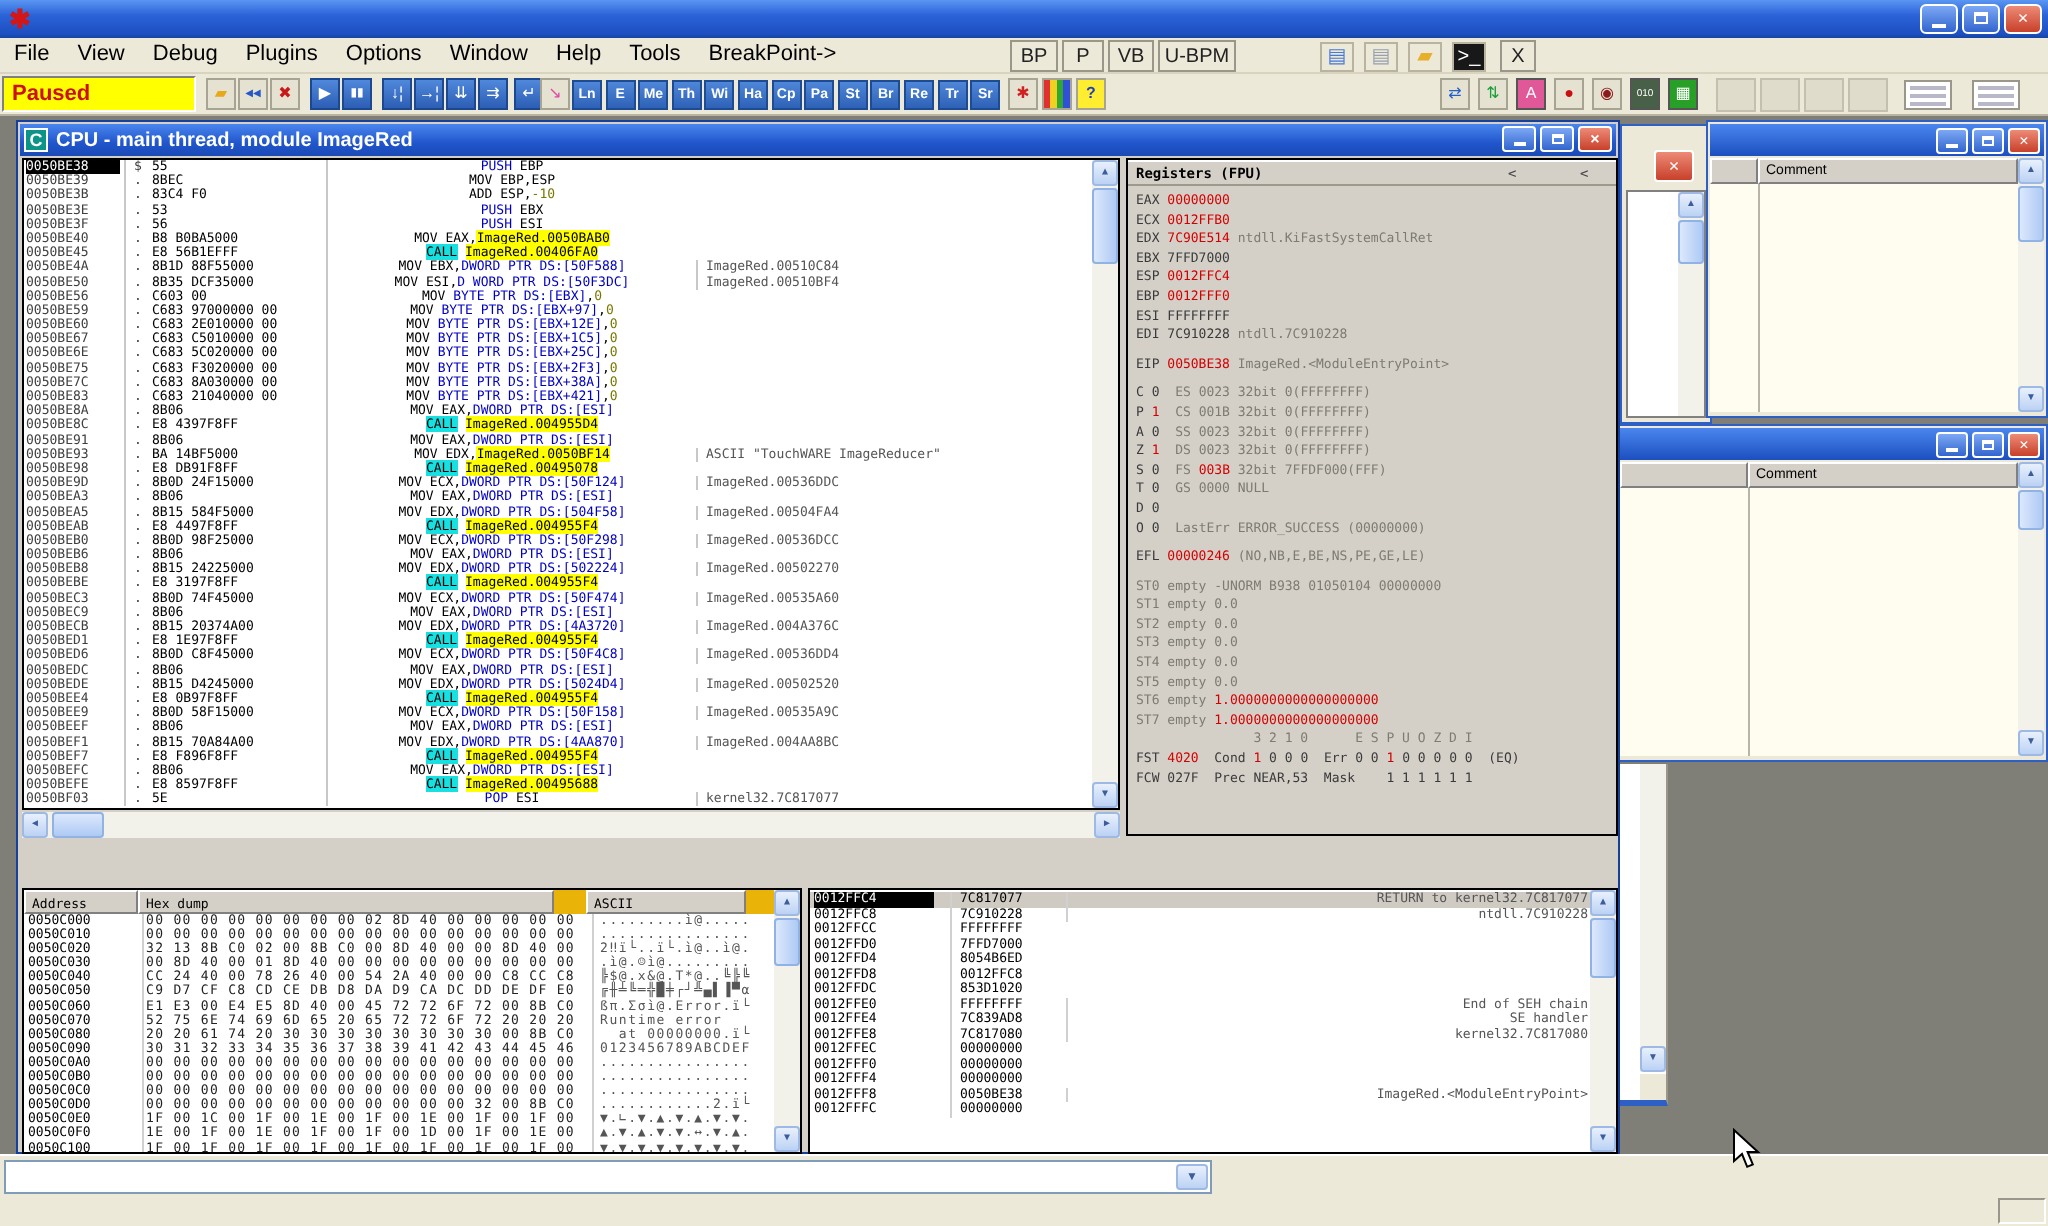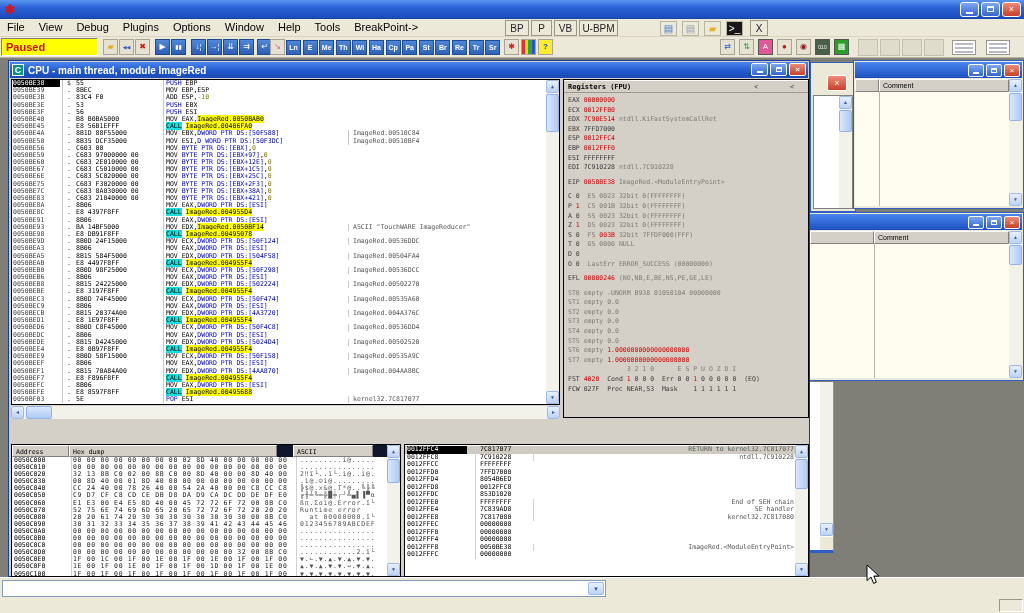--- a/index.html
+++ b/index.html
@@ -51,21 +51,21 @@
 
   .mono { font-family:"DejaVu Sans Mono",monospace; }
 
   
   .disasm { left:2px; top:18px; width:549px; height:326px; background:#fff; border:1px solid #000; overflow:hidden; }
   .drow { position:relative; height:7.2px; font-size:6.5px; line-height:7.2px; white-space:pre; }
   .dc { position:absolute; top:0; }
   .c-addr { left:1px; width:47px; color:#404040; }
   .c-sym  { left:50px; width:12px; color:#404040; border-left:1px solid #C8C8C8; padding-left:4px; }
   .c-hex  { left:64px; width:85px; }
-  .c-code { left:151px; width:183px; border-left:1px solid #C8C8C8; padding-left:2px; }
+  .c-code { left:151px; width:183px; border-left:1px solid #C8C8C8; padding-left:2px;text-align:center; }
   .c-cmt  { left:336px; right:14px; border-left:1px solid #C8C8C8; padding-left:4px; color:#555; }
   .hladdr { background:#000; color:#fff; }
   .d{color:#000}.u{color:#0000C0}.o{color:#787800}
   .cy{background:#18E0E0;color:#000}.yl{background:#FFFF00;color:#000}
 
   
   .vsb { position:absolute; width:13px; background:#F2F1EA; }
   .hsb { position:absolute; height:13px; background:#F2F1EA; }
   .sbb { position:absolute; width:13px; height:13px; background:linear-gradient(180deg,#E8F0FC,#BCD2F4);
     border:1px solid #9EBAE4; border-radius:2px; color:#3C5C9C; font-size:5px; line-height:11px; text-align:center; }
@@ -78,21 +78,21 @@
   .regs { left:554px; top:18px; width:246px; height:339px; background:#D4D0C8; border:1px solid #000; overflow:hidden; }
   .regs-hdr { position:relative; height:13px; background:#D4D0C8; border-bottom:1px solid #9C9A8C; border-top:1px solid #fff;
     font-size:7px; font-weight:bold; padding:2px 0 0 4px; }
   .regs-hdr .lt { position:absolute; top:2px; font-weight:normal; color:#444; font-size:7px; }
   .rline { white-space:pre; font-size:6.5px; line-height:9.6px; height:9.6px; padding-left:4px; }
   .rline.half { height:5px; }
   .k{color:#3A3A3A}.r{color:#D40000}.g{color:#7D7B72}
 
   
   .dump { left:2px; top:383px; width:390px; height:133px; background:#fff; border:1px solid #000; overflow:hidden; }
-  .dump-hdr { position:relative; height:12px; background:#0f172a; }
+  .dump-hdr { position:relative; height:12px; background:#eab308; }
   .hcell { position:absolute; top:0; height:12px; background:#D4D0C8; border:1px solid; border-color:#fff #808080 #808080 #fff;
     font-size:6.5px; padding:2px 0 0 3px; }
   .dmrow { position:relative; height:7.1px; font-size:6.5px; line-height:7.1px; white-space:pre; }
   .dm-addr { position:absolute; left:2px; color:#000; }
   .dm-hex { position:absolute; left:59px; letter-spacing:0.65px; color:#222; border-left:1px solid #D0D0D0; padding-left:1px; }
   .dm-asc { position:absolute; left:284px; letter-spacing:0.8px; color:#555; border-left:1px solid #D0D0D0; padding-left:3px; }
 
   
   .stack { left:395px; top:383px; width:405px; height:133px; background:#fff; border:1px solid #000; overflow:hidden; }
   .strow { position:relative; height:7.5px; font-size:6.5px; line-height:7.5px; white-space:pre; }

